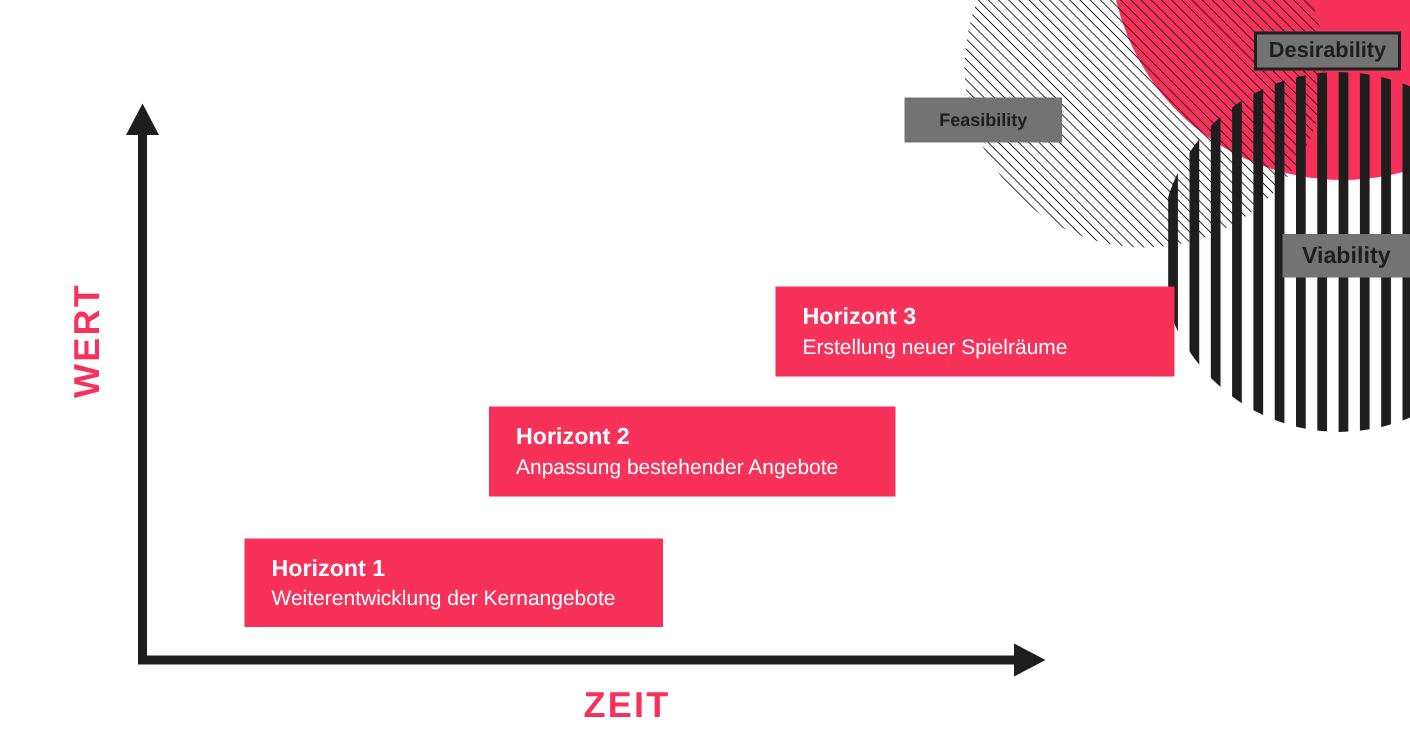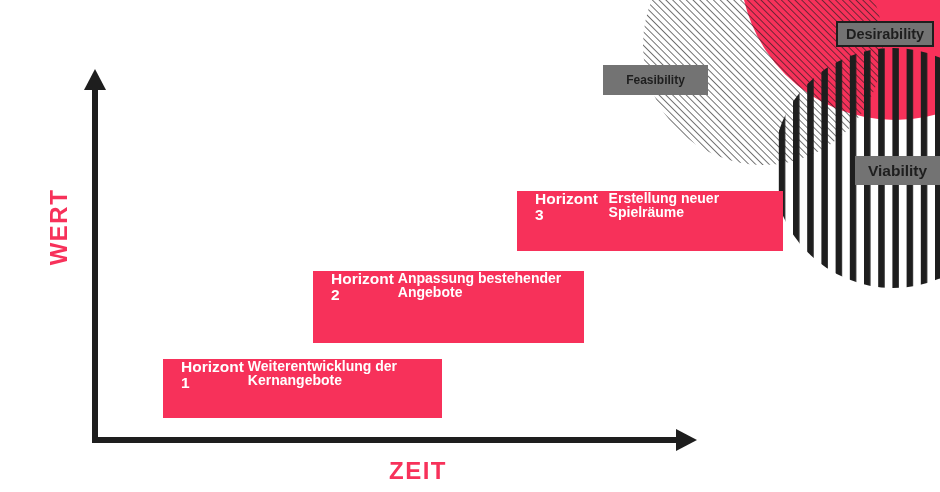--- a/index.html
+++ b/index.html
@@ -32,28 +32,28 @@
   .axis-label{
     position:absolute;color:var(--accent);
     font-size:24px;font-weight:700;letter-spacing:1.5px;white-space:nowrap;z-index:2;
   }
   .wert{left:59px;top:227px;transform:translate(-50%,-50%) rotate(-90deg);}
   .zeit{left:418px;top:471px;transform:translate(-50%,-50%);}
   
   .hbox{
     position:absolute;z-index:3;
     background:var(--accent);color:#fff;
-    display:flex;justify-content:center;
+    display:flex;flex-direction:column;justify-content:center;
     padding-left:18px;box-sizing:border-box;gap:4px;
   }
   .hbox1{left:163px;top:359px;width:279px;height:59px;}
-  .hbox2{left:313px;top:271px;width:271px;height:72px;}
+  .hbox2{left:326px;top:271px;width:271px;height:60px;}
   .hbox3{left:517px;top:191px;width:266px;height:60px;}
   .hbox-title{font-size:15.5px;font-weight:700;line-height:1;}
-  .hbox-sub{font-size:14px;font-weight:700;line-height:1;}
+  .hbox-sub{font-size:14px;font-weight:400;line-height:1;}
   
   .vlabel{
     position:absolute;z-index:4;color:var(--ink);background:#737373;
     font-weight:700;display:flex;align-items:center;justify-content:center;
     white-space:nowrap;box-sizing:border-box;
   }
   .feas{left:603px;top:65px;width:105px;height:30px;font-size:12px;}
   .desi{left:836px;top:21px;width:98px;height:26px;font-size:14.5px;border:2px solid var(--ink);}
   .viab{left:855px;top:156px;width:85px;height:29px;font-size:15.5px;}
 </style>

